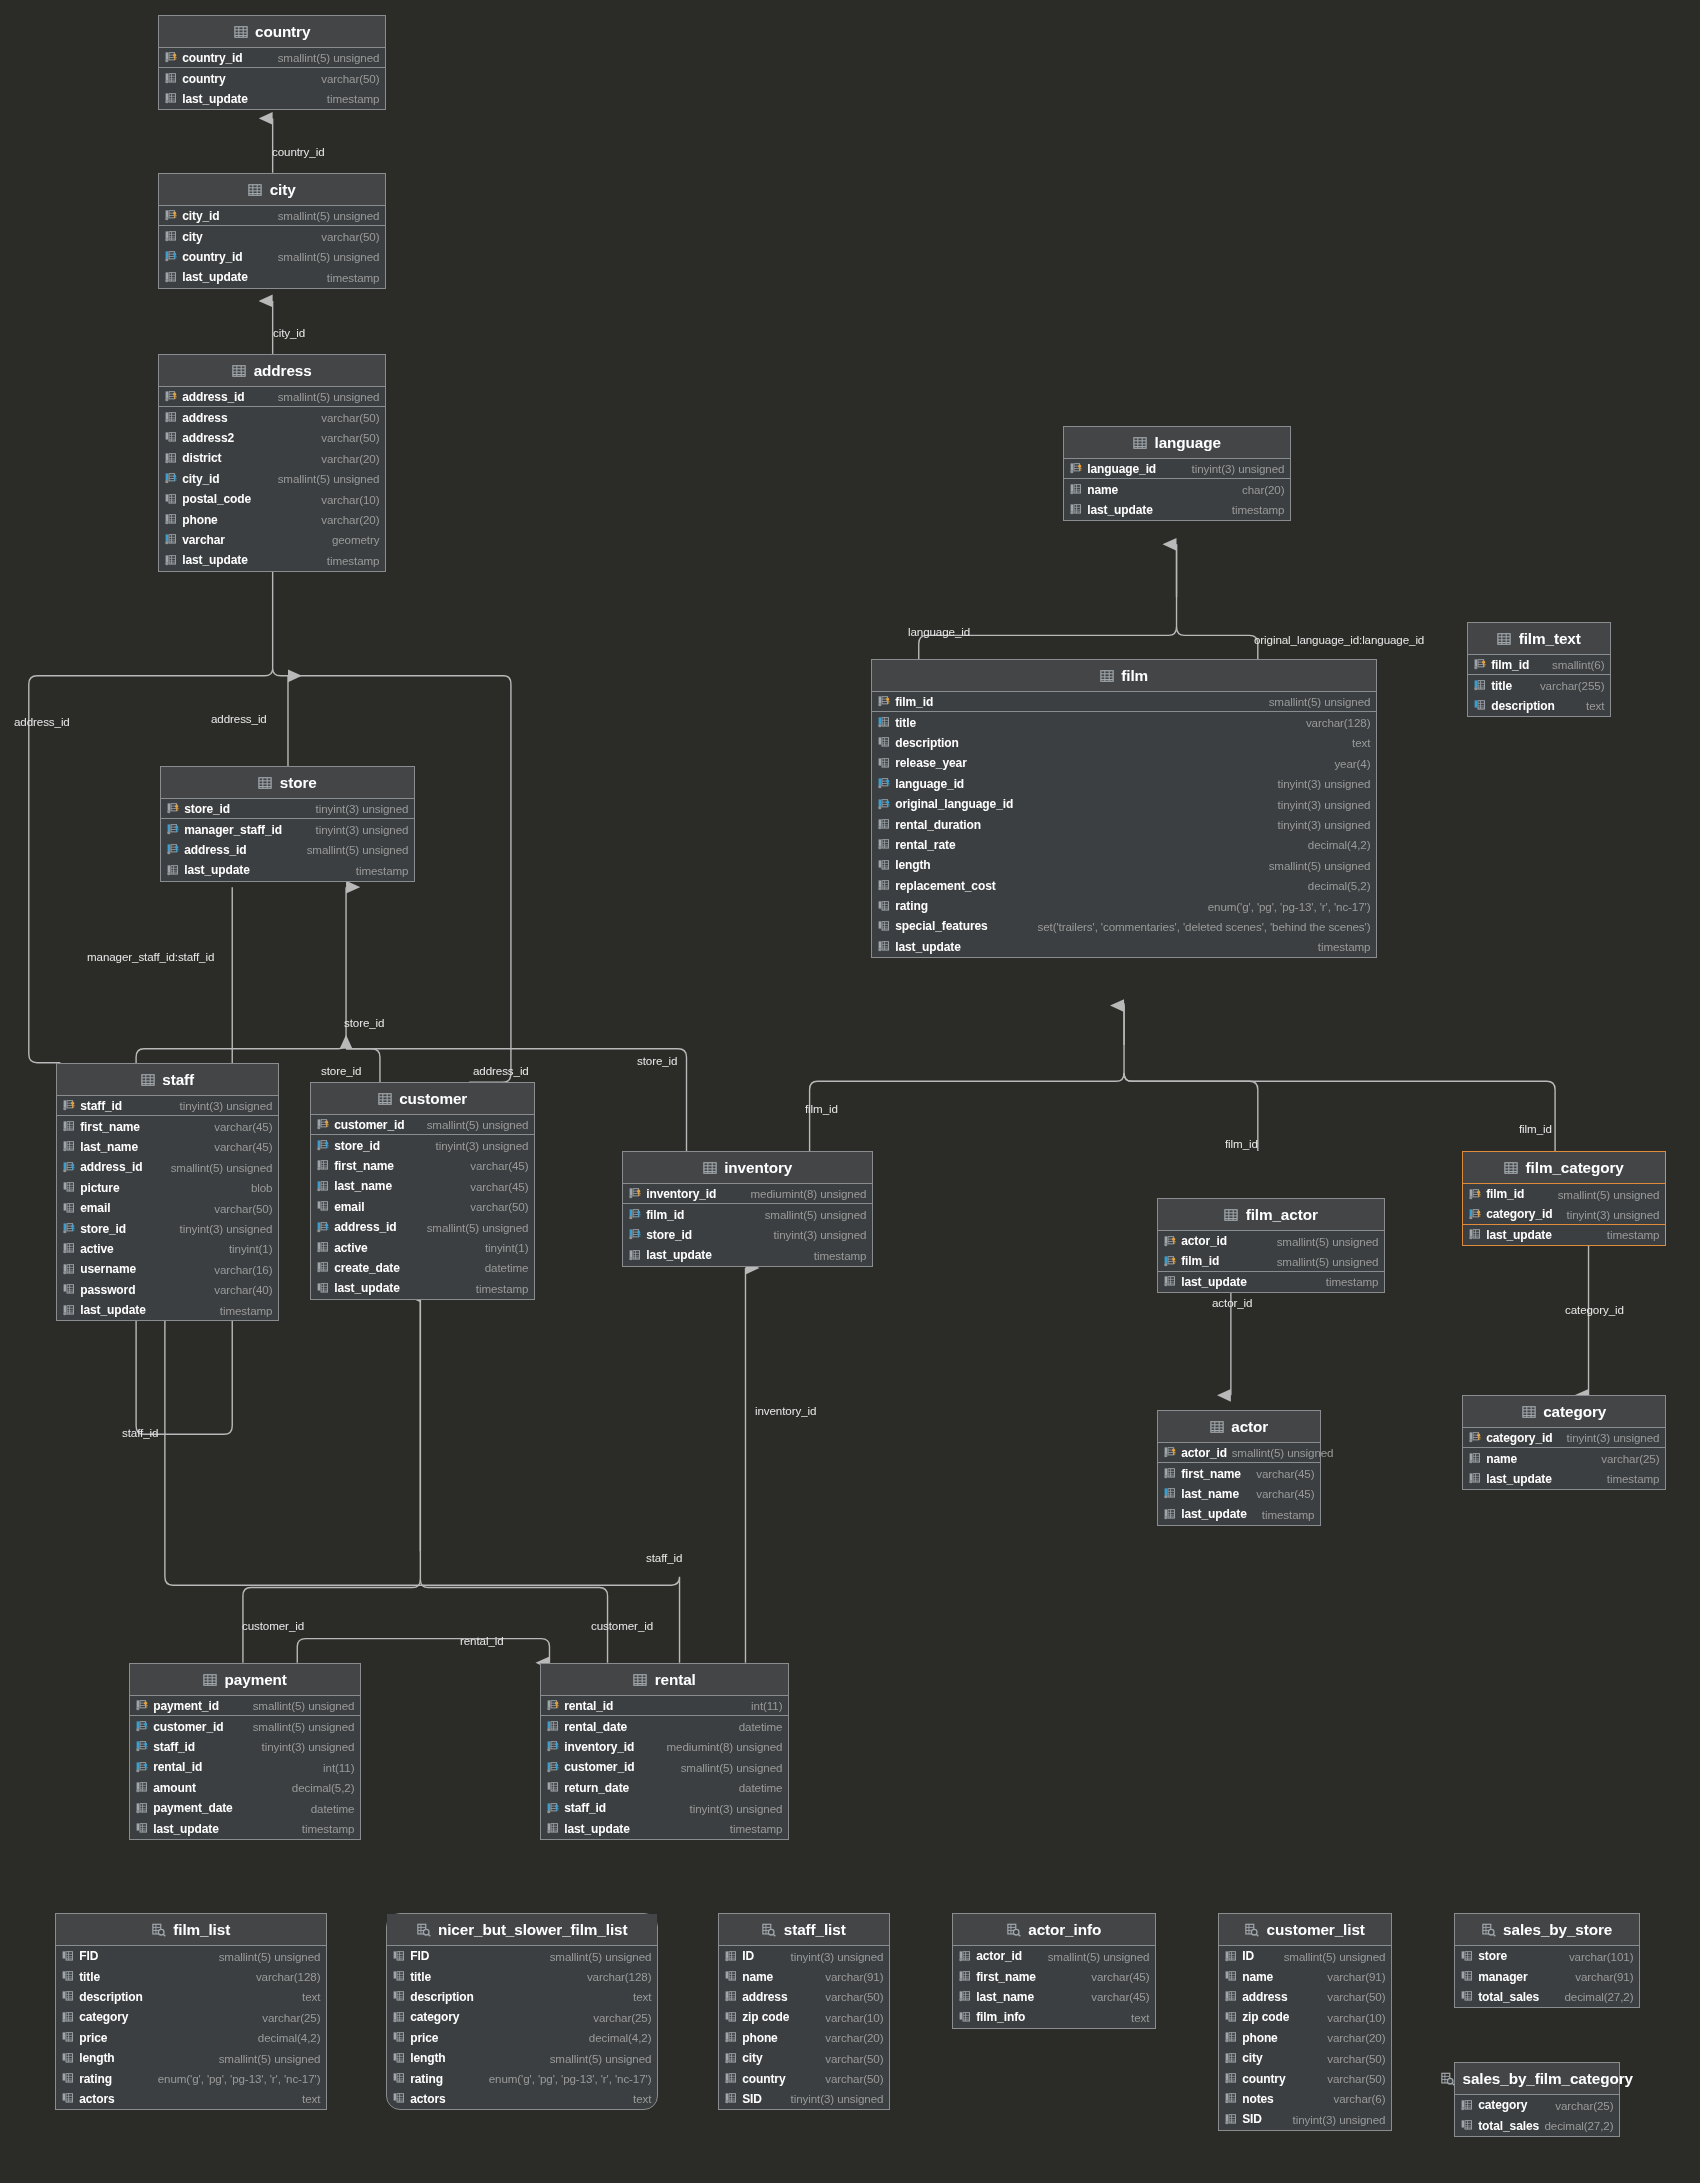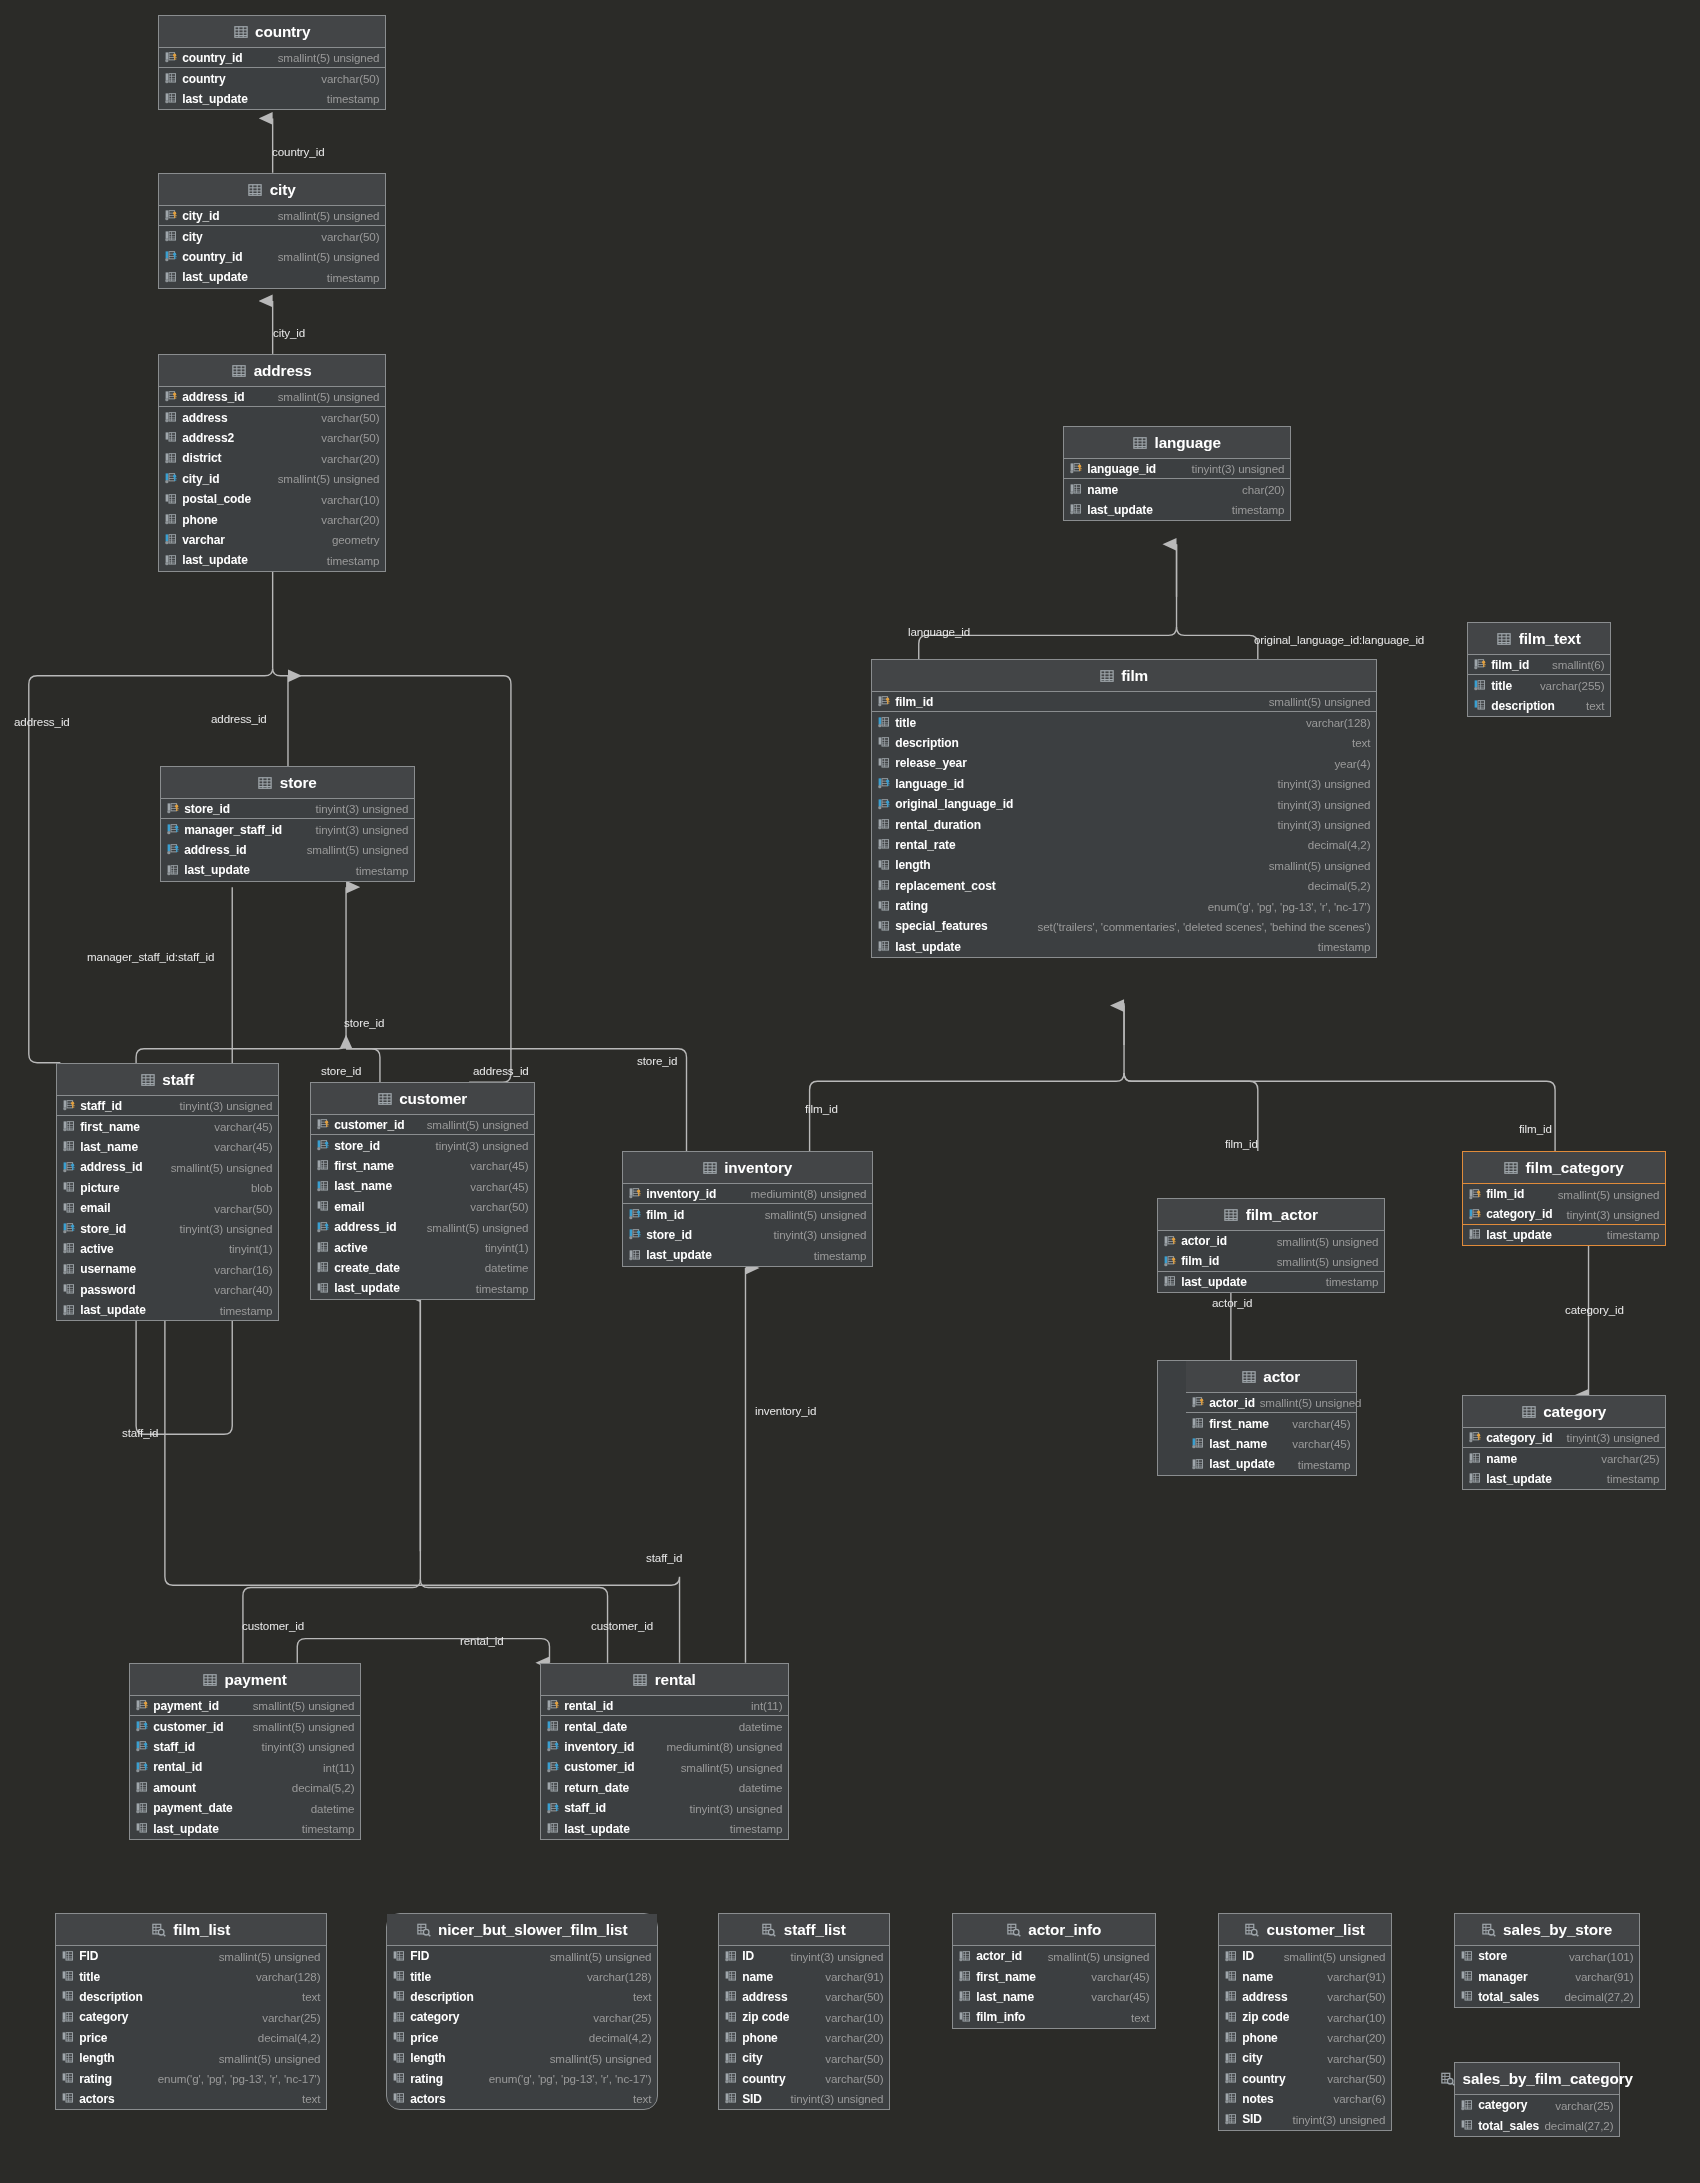--- a/index.html
+++ b/index.html
@@ -1390,21 +1390,21 @@
      <line x1="5.2" y1="5.6" x2="13.8" y2="5.6" stroke="#9fa6ab" stroke-width="1"></line>
      <line x1="5.2" y1="9.0" x2="13.8" y2="9.0" stroke="#9fa6ab" stroke-width="1"></line>
      <line x1="5.2" y1="11.6" x2="13.8" y2="11.6" stroke="#9fa6ab" stroke-width="1"></line>
      <line x1="8.6" y1="2.2" x2="8.6" y2="13.2" stroke="#9fa6ab" stroke-width="1"></line>
 
   </svg>
           <span class="col-name">last_update</span>
           <span class="col-type">timestamp</span>
         </div>
       </div>
-      <div class="tbl" style="left: 1157px; top: 1360px; width: 200px; padding-left: 28px;">
+      <div class="tbl" style="left: 1157px; top: 1410px; width: 164px;">
         <div class="tbl-head">
           <svg class="icn" width="14" height="14" viewBox="0 0 16 16">
     <rect x="1" y="2" width="14" height="12" fill="none" stroke="#9fa6ab" stroke-width="1.4"></rect>
     <line x1="1" y1="5.5" x2="15" y2="5.5" stroke="#9fa6ab" stroke-width="1.2"></line>
     <line x1="1" y1="9" x2="15" y2="9" stroke="#9fa6ab" stroke-width="1.2"></line>
     <line x1="1" y1="12" x2="15" y2="12" stroke="#9fa6ab" stroke-width="1.2"></line>
     <line x1="5.5" y1="2" x2="5.5" y2="14" stroke="#9fa6ab" stroke-width="1.2"></line>
     <line x1="10.5" y1="2" x2="10.5" y2="14" stroke="#9fa6ab" stroke-width="1.2"></line>
   </svg>
           <span class="tbl-title">actor</span>

